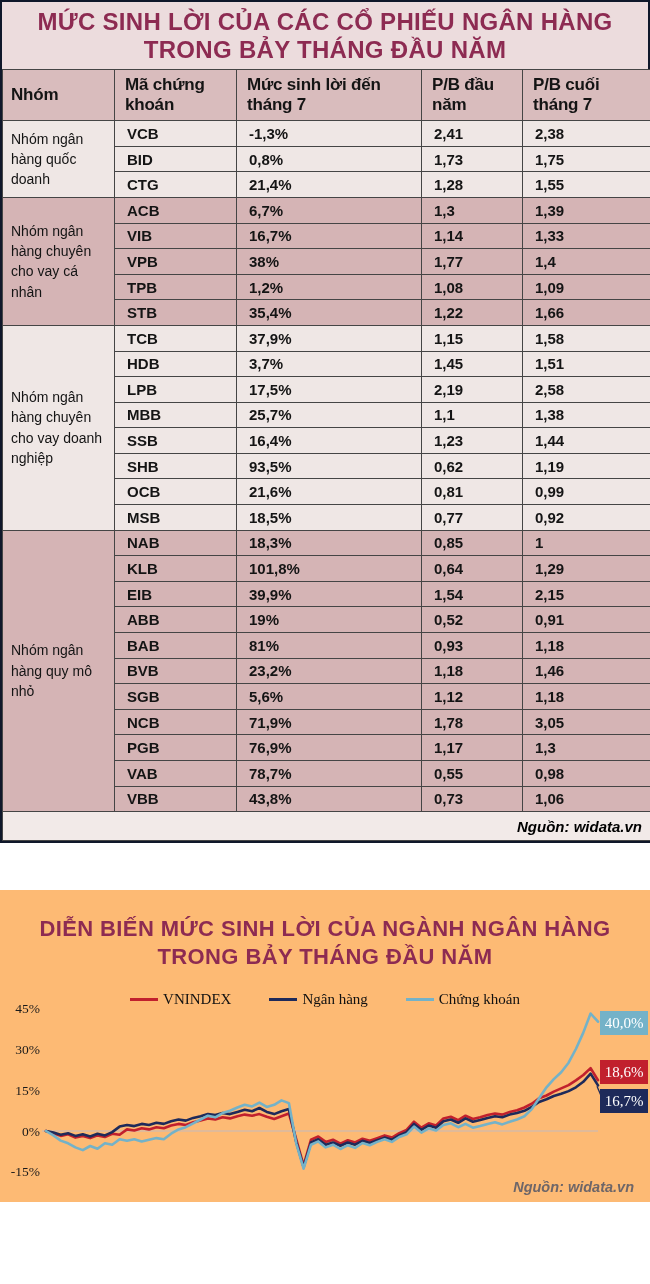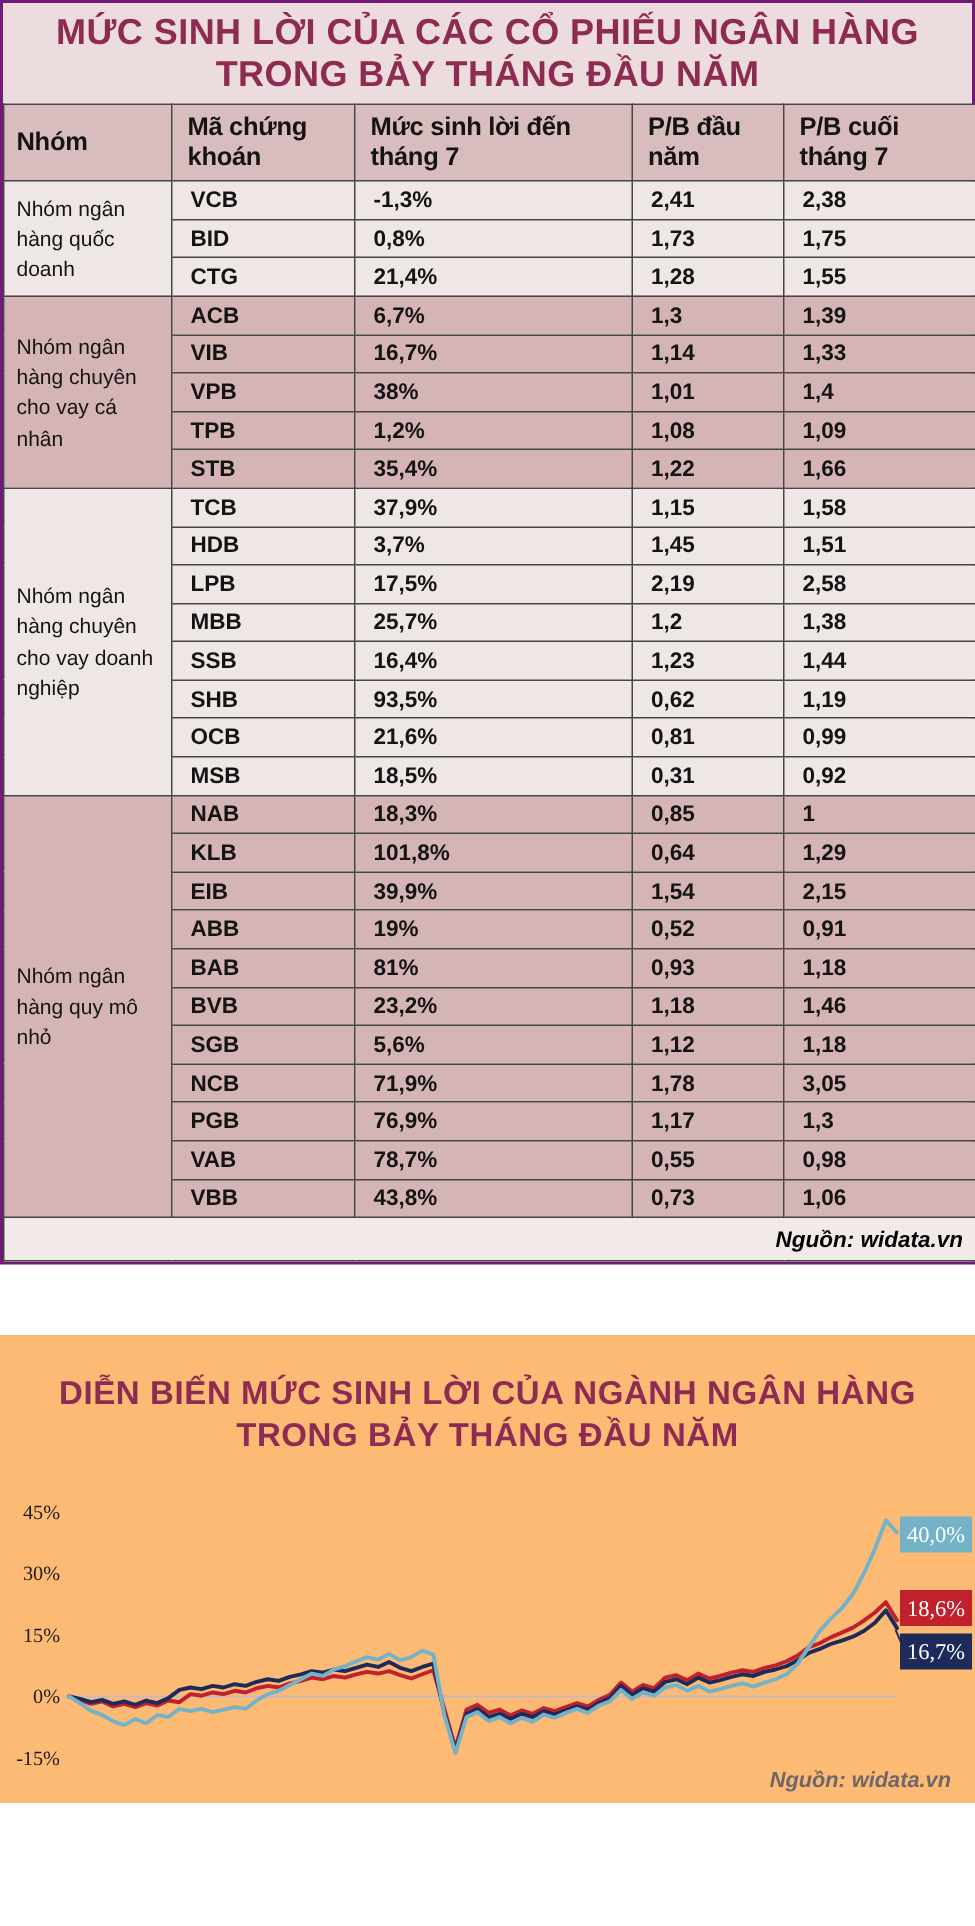--- a/index.html
+++ b/index.html
@@ -7,21 +7,21 @@
   body {
     height: 1284px;
     background: #ffffff;
     font-family: "Liberation Sans", sans-serif;
     overflow: hidden;
   }
 
   
   .table-section {
     width: 650px;
-    border: 2px solid #701a75;
+    border: 2px solid #0f172a;
   }
   .table-title {
     background: #ecdcdd;
     color: #8d2b52;
     font-weight: bold;
     font-size: 24px;
     line-height: 1.17;
     text-align: center;
     letter-spacing: 0.3px;
     padding: 6px 0 5px 0;
@@ -165,21 +165,21 @@
           </tr>
           <tr class="dark">
             <td class="code">VIB</td>
             <td class="num">16,7%</td>
             <td class="num">1,14</td>
             <td class="num">1,33</td>
           </tr>
           <tr class="dark">
             <td class="code">VPB</td>
             <td class="num">38%</td>
-            <td class="num">1,01</td>
+            <td class="num">1,77</td>
             <td class="num">1,4</td>
           </tr>
           <tr class="dark">
             <td class="code">TPB</td>
             <td class="num">1,2%</td>
             <td class="num">1,08</td>
             <td class="num">1,09</td>
           </tr>
           <tr class="dark">
             <td class="code">STB</td>
@@ -202,21 +202,21 @@
           </tr>
           <tr class="light">
             <td class="code">LPB</td>
             <td class="num">17,5%</td>
             <td class="num">2,19</td>
             <td class="num">2,58</td>
           </tr>
           <tr class="light">
             <td class="code">MBB</td>
             <td class="num">25,7%</td>
-            <td class="num">1,2</td>
+            <td class="num">1,1</td>
             <td class="num">1,38</td>
           </tr>
           <tr class="light">
             <td class="code">SSB</td>
             <td class="num">16,4%</td>
             <td class="num">1,23</td>
             <td class="num">1,44</td>
           </tr>
           <tr class="light">
             <td class="code">SHB</td>
@@ -226,21 +226,21 @@
           </tr>
           <tr class="light">
             <td class="code">OCB</td>
             <td class="num">21,6%</td>
             <td class="num">0,81</td>
             <td class="num">0,99</td>
           </tr>
           <tr class="light">
             <td class="code">MSB</td>
             <td class="num">18,5%</td>
-            <td class="num">0,31</td>
+            <td class="num">0,77</td>
             <td class="num">0,92</td>
           </tr>
           <tr class="dark">
             <td rowspan="11" class="group-label">Nhóm ngân hàng quy mô nhỏ</td>
             <td class="code">NAB</td>
             <td class="num">18,3%</td>
             <td class="num">0,85</td>
             <td class="num">1</td>
           </tr>
           <tr class="dark">
@@ -310,20 +310,34 @@
         </tr>
       </tfoot>
     </table>
   </section>
 
   <section class="chart-section">
     <div class="chart-title">
       <div>DIỄN BIẾN MỨC SINH LỜI CỦA NGÀNH NGÂN HÀNG</div>
       <div>TRONG BẢY THÁNG ĐẦU NĂM</div>
     </div>
+    <div class="legend" id="chart-legend">
+        <span class="legend-item">
+          <span class="legend-swatch" style="background: rgb(193, 32, 45);"></span>
+          <span>VNINDEX</span>
+        </span>
+        <span class="legend-item">
+          <span class="legend-swatch" style="background: rgb(30, 42, 90);"></span>
+          <span>Ngân hàng</span>
+        </span>
+        <span class="legend-item">
+          <span class="legend-swatch" style="background: rgb(116, 178, 200);"></span>
+          <span>Chứng khoán</span>
+        </span>
+      </div>
     <svg id="chart-svg" width="650" height="284" viewBox="0 0 650 284">
         <line x1="42" y1="129" x2="598" y2="129" stroke="#c4babd" stroke-width="1.2"></line>
         <text x="40" y="10.501500000000007" text-anchor="end" font-family="Liberation Serif, serif" font-size="13.5" fill="#1a1a1a">45%</text>
         <text x="40" y="51.501000000000005" text-anchor="end" font-family="Liberation Serif, serif" font-size="13.5" fill="#1a1a1a">30%</text>
         <text x="40" y="92.5005" text-anchor="end" font-family="Liberation Serif, serif" font-size="13.5" fill="#1a1a1a">15%</text>
         <text x="40" y="133.5" text-anchor="end" font-family="Liberation Serif, serif" font-size="13.5" fill="#1a1a1a">0%</text>
         <text x="40" y="174.4995" text-anchor="end" font-family="Liberation Serif, serif" font-size="13.5" fill="#1a1a1a">-15%</text>
         <text x="40" y="215.499" text-anchor="end" font-family="Liberation Serif, serif" font-size="13.5" fill="#1a1a1a">-30%</text>
         <text x="52" y="221" text-anchor="end" transform="rotate(-90 52 221)" font-family="Liberation Serif, serif" font-size="13" fill="#1a1a1a">31-12</text>
         <text x="87.8" y="221" text-anchor="end" transform="rotate(-90 87.8 221)" font-family="Liberation Serif, serif" font-size="13" fill="#1a1a1a">14-1</text>

